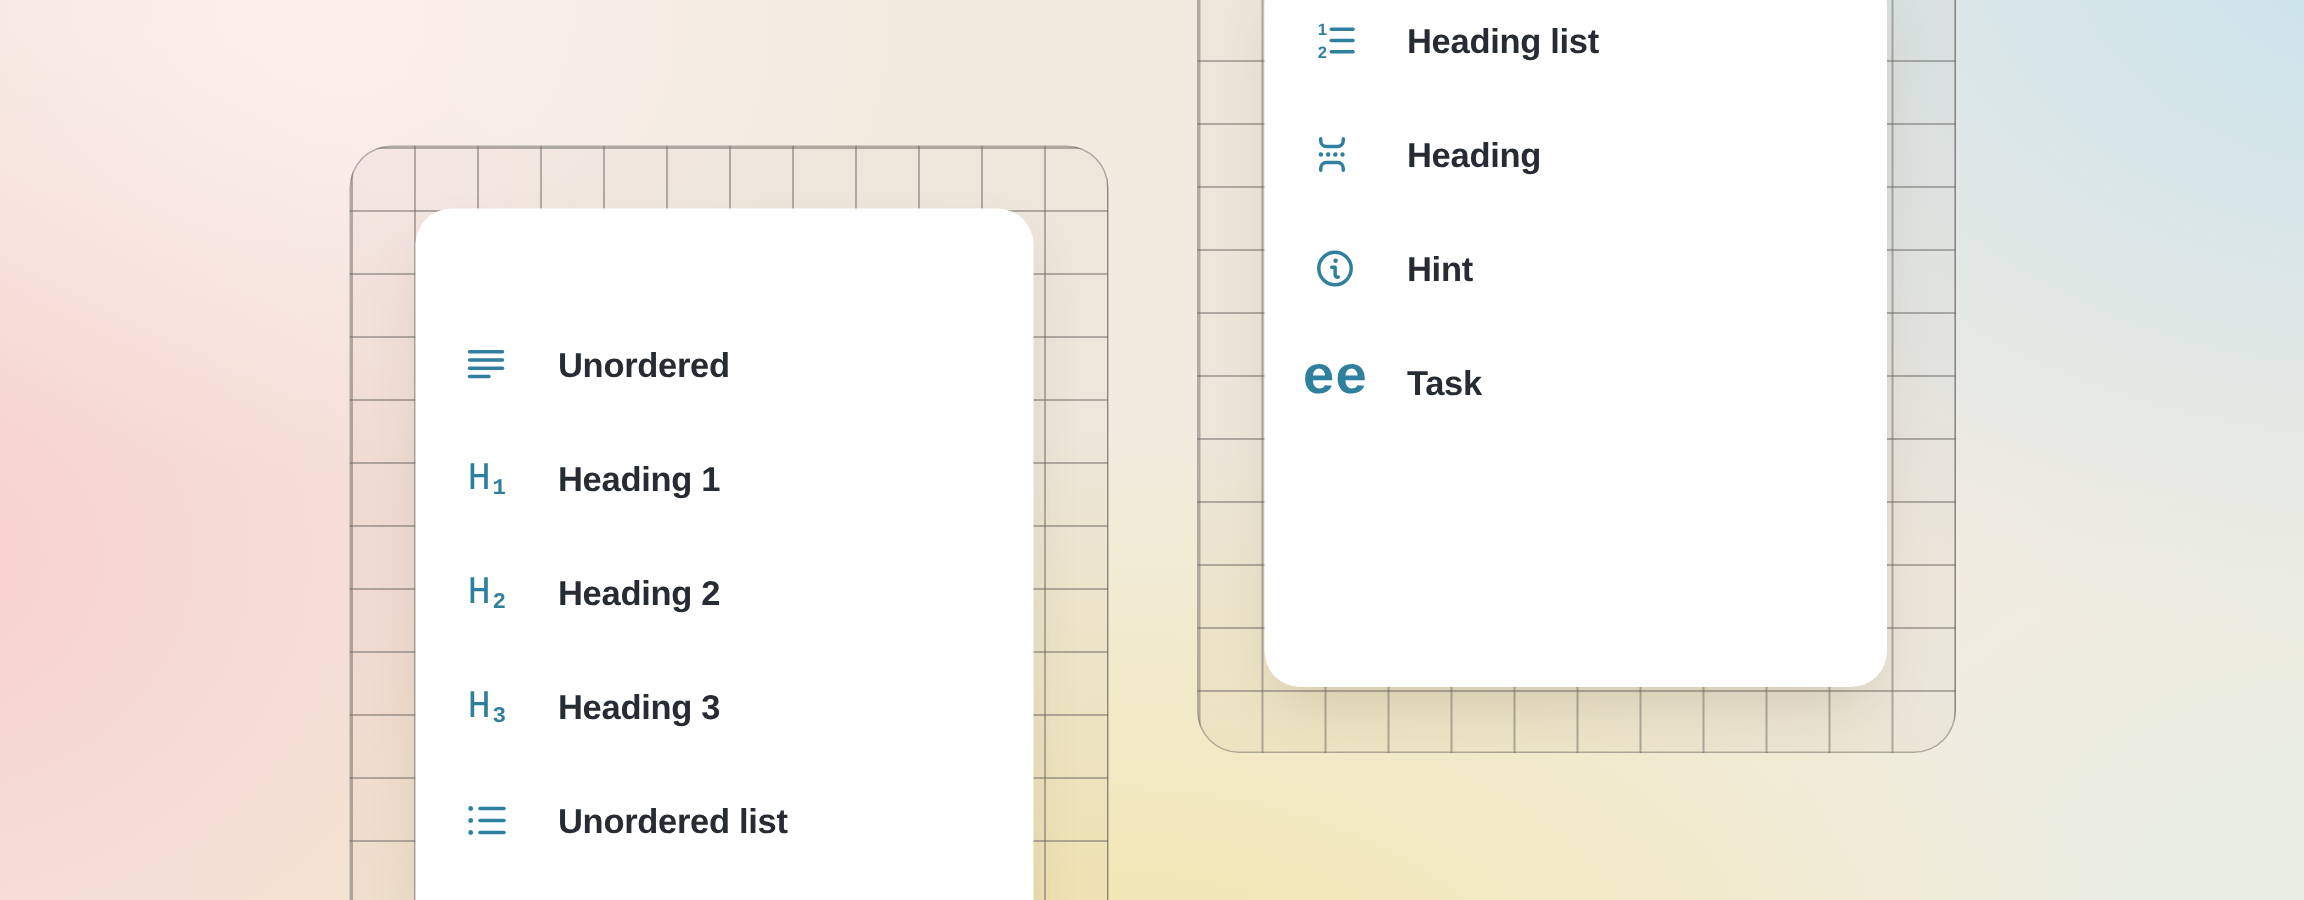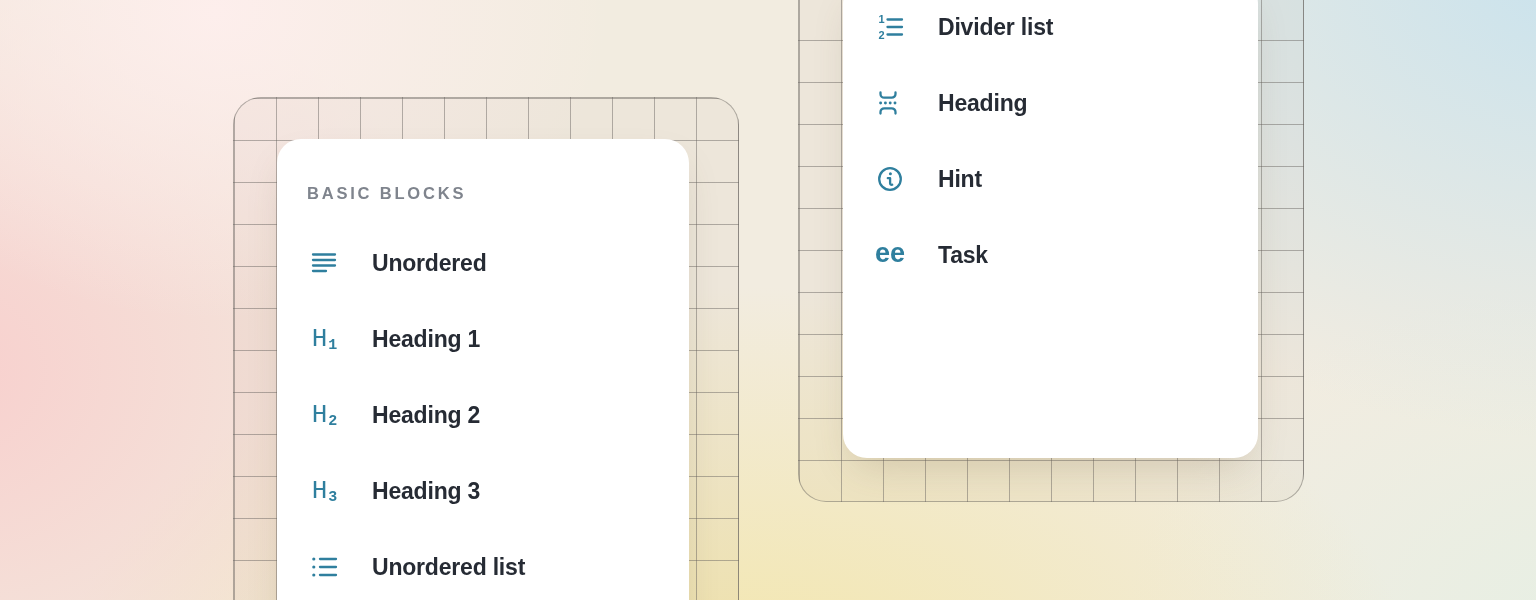--- a/index.html
+++ b/index.html
@@ -47,32 +47,31 @@
     color:var(--accent);
   }
   .icon svg{width:28px;height:28px;display:block;}
   .label{
     margin-left:33px;font-size:23px;font-weight:700;
     color:var(--item-text);letter-spacing:-0.2px;white-space:nowrap;
   }
   .hicon{font-size:26px;font-weight:400;line-height:1;color:var(--accent);font-family:Liberation Mono, monospace;}
   .hicon sub{font-size:15px;font-weight:700;position:relative;top:3px;left:1px;vertical-align:baseline;}
   .quote-txt{
-    font-family:Liberation Sans, sans-serif;font-weight:700;font-size:27px;
+    font-family:Liberation Mono, monospace;font-weight:700;font-size:36px;
     line-height:1;letter-spacing:0;transform:translateY(-2px);color:var(--accent);
   }
 </style>
 </head>
 <body>
 
 <div class="grid-panel" id="grid-left"></div>
 <div class="grid-panel" id="grid-right"></div>
 
 <div class="card" id="card-left">
-  <div class="section-label">BASIC BLOCKS</div>
   <div class="items">
       <div class="row">
         <span class="icon">
           <svg viewBox="0 0 28 28">
             <g stroke="currentColor" fill="none" stroke-width="2.3" stroke-linecap="round" stroke-linejoin="round">
       <line x1="3" y1="5.5" x2="25" y2="5.5"></line>
               <line x1="3" y1="11" x2="25" y2="11"></line>
       <line x1="3" y1="16.5" x2="25" y2="16.5"></line>
               <line x1="3" y1="22" x2="16" y2="22"></line>
             </g>
@@ -123,21 +122,21 @@
           <svg viewBox="0 0 28 28">
             <g stroke="currentColor" fill="none" stroke-width="2.3" stroke-linecap="round" stroke-linejoin="round">
       <line x1="11.5" y1="6.5" x2="26" y2="6.5"></line>
               <line x1="11.5" y1="14" x2="26" y2="14"></line>
       <line x1="11.5" y1="21.5" x2="26" y2="21.5"></line>
             </g>
       <text x="2.5" y="10" font-size="11" font-weight="700" fill="currentColor" font-family="Liberation Sans, sans-serif">1</text>
       <text x="2.5" y="25.5" font-size="11" font-weight="700" fill="currentColor" font-family="Liberation Sans, sans-serif">2</text>
           </svg>
         </span>
-        <span class="label">Divider list</span>
+        <span class="label">Heading list</span>
       </div>
       <div class="row">
         <span class="icon">
           <svg viewBox="0 0 28 28">
             <g stroke="currentColor" fill="none" stroke-width="2.3" stroke-linecap="round" stroke-linejoin="round">
       <path d="M4.5 3.5 v1.4 a3.8 3.8 0 0 0 3.8 3.8 h7.4 a3.8 3.8 0 0 0 3.8 -3.8 V3.5"></path>
       <path d="M4.5 24.5 v-1.4 a3.8 3.8 0 0 1 3.8 -3.8 h7.4 a3.8 3.8 0 0 1 3.8 3.8 V24.5"></path>
             </g>
       <circle cx="4.6" cy="14" r="1.45" fill="currentColor"></circle>
       <circle cx="9.4" cy="14" r="1.45" fill="currentColor"></circle>

